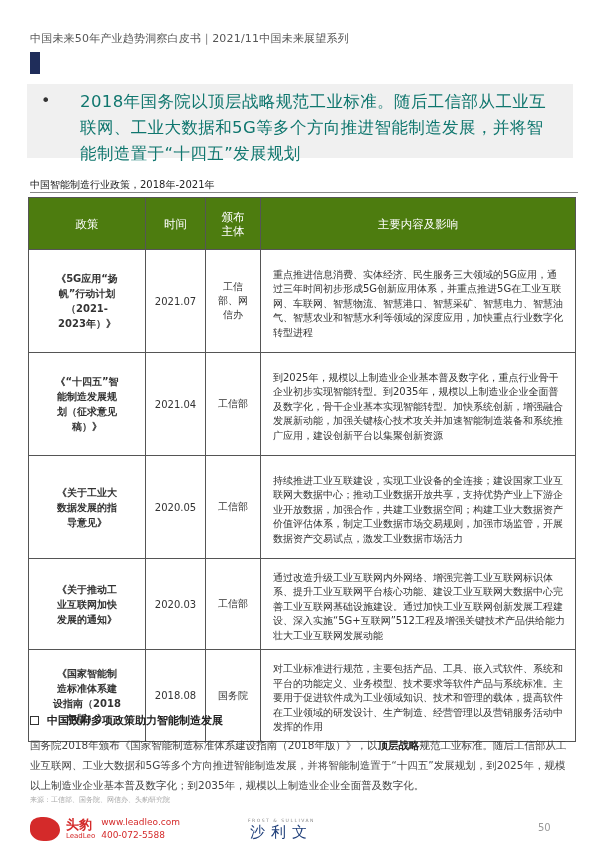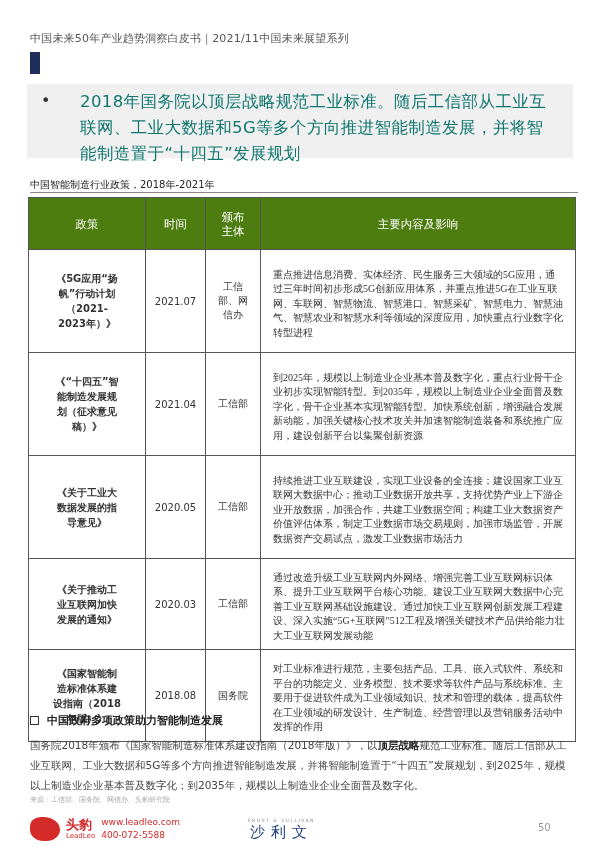--- a/index.html
+++ b/index.html
@@ -17,21 +17,21 @@
 
     .table-caption { position: absolute; top: 178px; left: 30px; font-size: 10px; color: #222; }
     .caption-line { position: absolute; top: 192px; left: 30px; width: 548px; border-top: 1px solid #888; }
 
     table.policy { position: absolute; top: 197px; left: 28px; width: 547px; border-collapse: collapse; table-layout: fixed; }
     table.policy th { background: #4d7c0f; color: #fff; font-size: 11.5px; font-weight: normal; height: 52px; border: 1px solid #555; text-align: center; line-height: 14px; }
     table.policy td { border: 1px solid #555; font-size: 10px; color: #333; vertical-align: middle; }
     td.c-policy { text-align: center; font-weight: bold; font-size: 11px; line-height: 15px; padding: 0 24px; color: #222; }
     td.c-date { text-align: center; color: #555; }
     td.c-issuer { text-align: center; color: #444; line-height: 14px; }
-    td.c-content { padding: 9px 10px 3px 12px; line-height: 14.5px; color: #444; font-family: Liberation Serif, serif; }
+    td.c-content { padding: 9px 10px 3px 12px; line-height: 14.5px; color: #444; }
 
     .sub-heading { position: absolute; top: 713px; left: 30px; font-size: 11px; font-weight: bold; color: #222; display: flex; align-items: center; }
     .checkbox { width: 9px; height: 9px; border: 1.5px solid #333; margin-right: 8px; display: inline-block; }
     .body-text { position: absolute; top: 735px; left: 30px; width: 545px; font-size: 10.5px; line-height: 20px; color: #444; }
     .body-text b { color: #222; }
     .source { position: absolute; top: 795px; left: 30px; font-size: 7px; color: #aaa; }
 
     .footer-logo { position: absolute; top: 816px; left: 30px; display: flex; align-items: center; }
     .lion { width: 30px; height: 24px; background: #d42a2a; border-radius: 40% 60% 50% 50%; margin-right: 6px; }
     .brand { display: flex; flex-direction: column; margin-right: 6px; }

